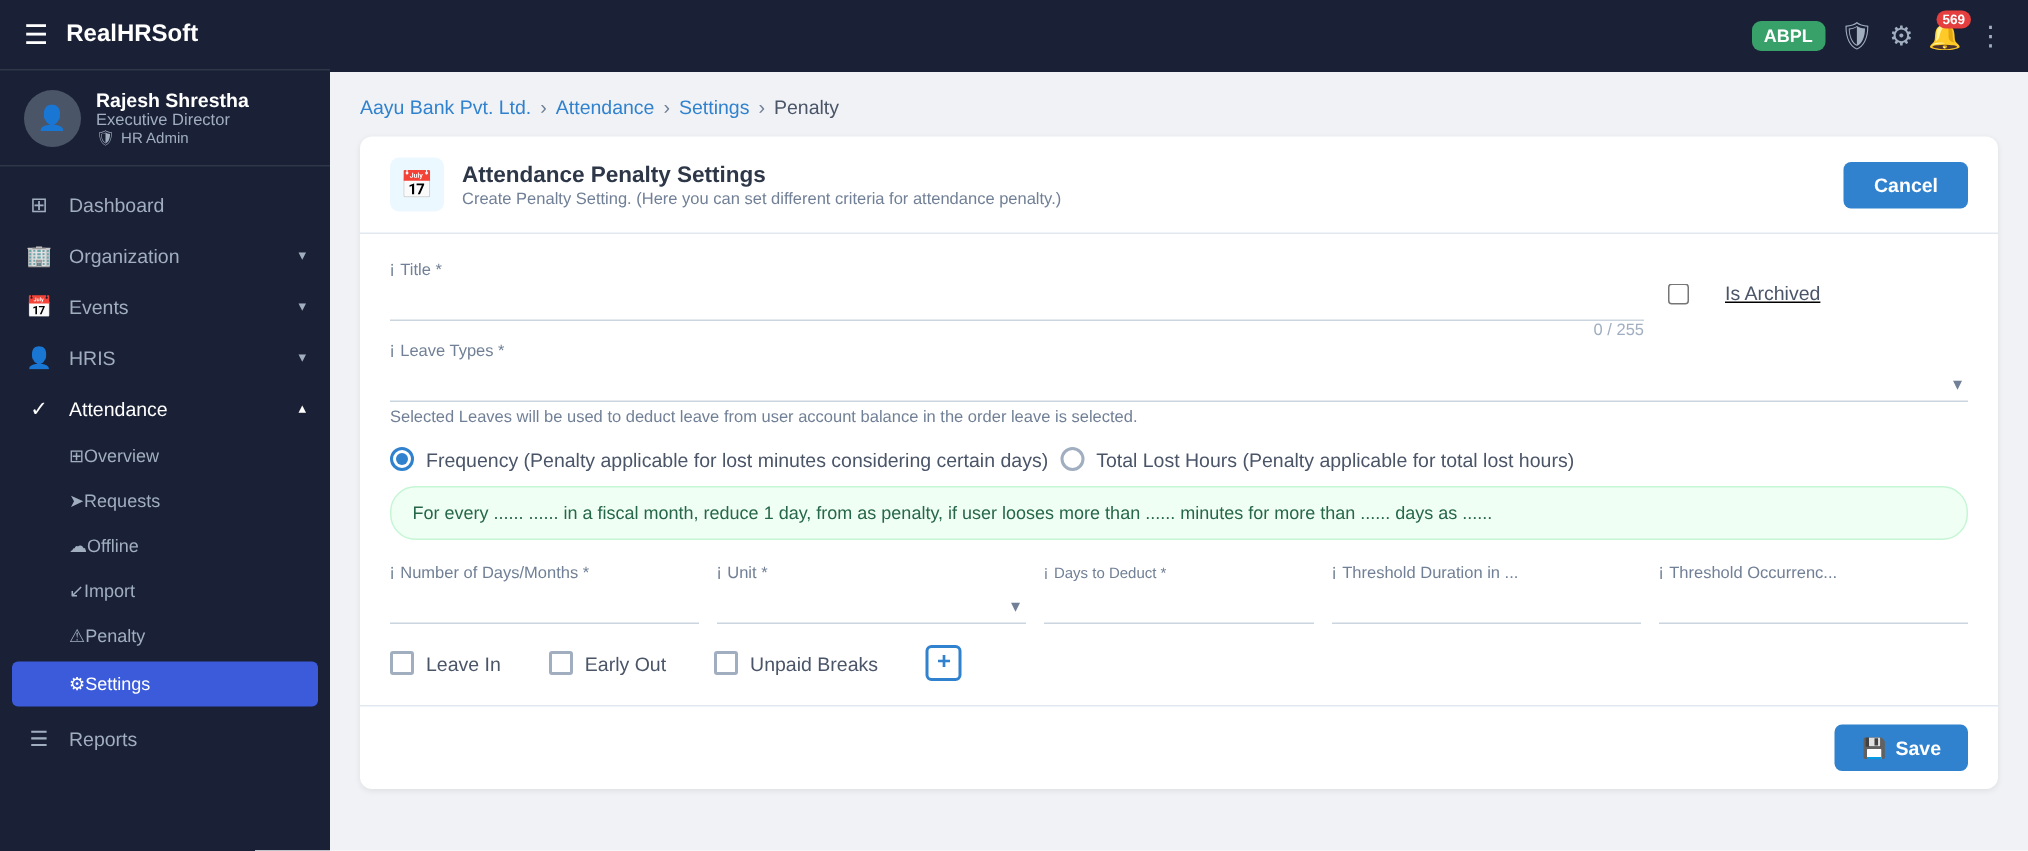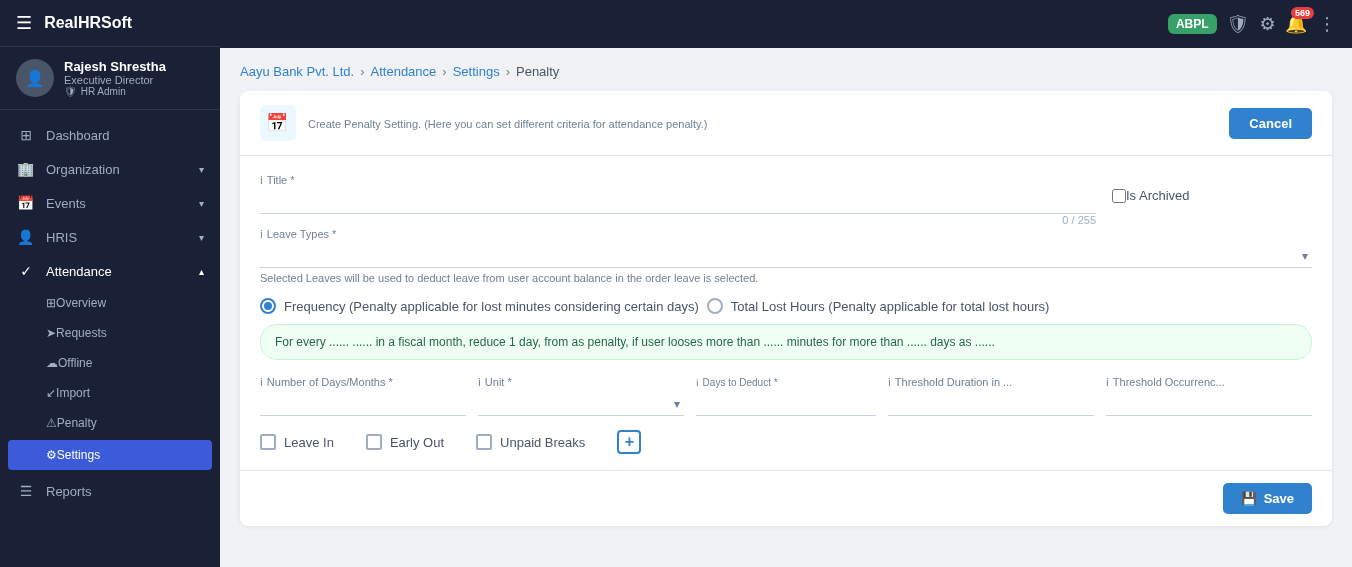--- a/index.html
+++ b/index.html
@@ -402,38 +402,39 @@
       <a href="#">Settings</a>
       <span class="sep">›</span>
       <span class="current">Penalty</span>
     </div>
 
     <div class="card">
       <div class="card-header">
         <div class="card-title-wrap">
           <div class="card-icon">📅</div>
           <div>
+            <div class="card-title">Attendance Penalty Settings</div>
             <div class="card-subtitle">Create Penalty Setting. (Here you can set different criteria for attendance penalty.)</div>
           </div>
         </div>
         <button class="btn-cancel">Cancel</button>
       </div>
 
       <div class="card-body">
 
         <div style="display:grid; grid-template-columns:1fr 200px; gap:16px; align-items:start;">
           <div>
             <div class="field-label">
               <span>ℹ</span>
               <span>Title *</span>
             </div>
             <input type="text" class="text-input" placeholder="" style="">
             <div class="char-count">0 / 255</div>
           </div>
-          <div style="display:flex; align-items:center; gap:0; padding-top:16px;">
+          <div style="display:flex; align-items:center; gap:24px; padding-top:16px;text-decoration:underline;">
             <input type="checkbox" style="width: 14px; height: 14px;">
             <label style="font-size:13px;color:#4a5568;">Is Archived</label>
           </div>
         </div>
 
         <div class="form-row">
           <div class="field-label">
             <span>ℹ</span>
             <span>Leave Types *</span>
           </div>

